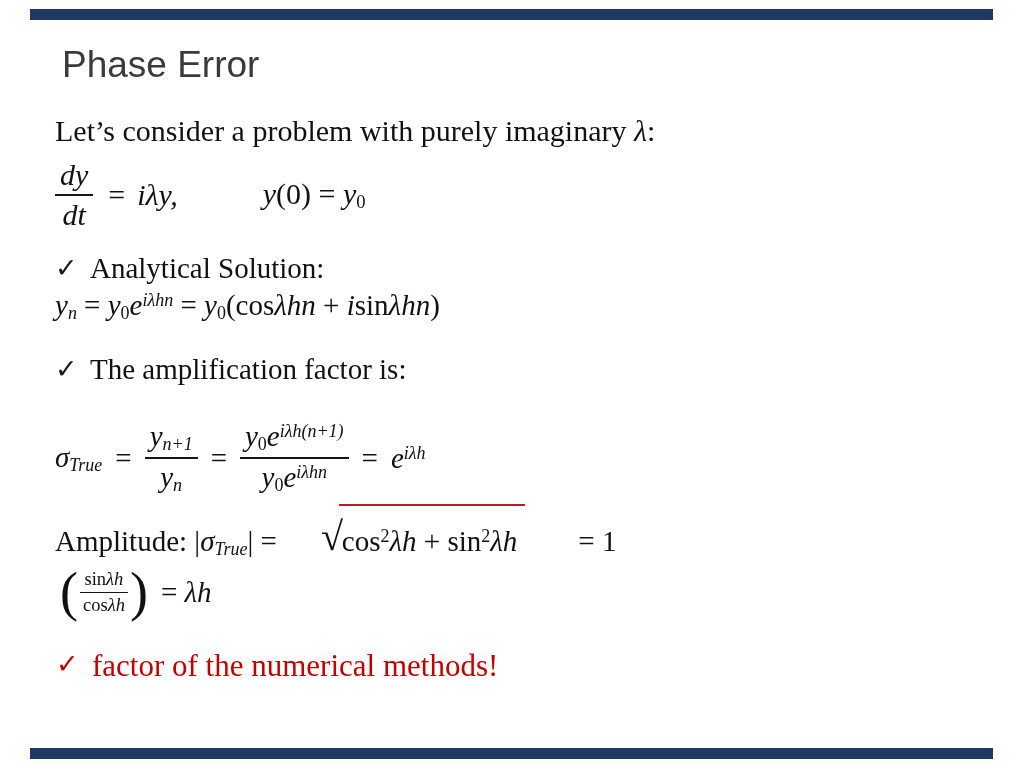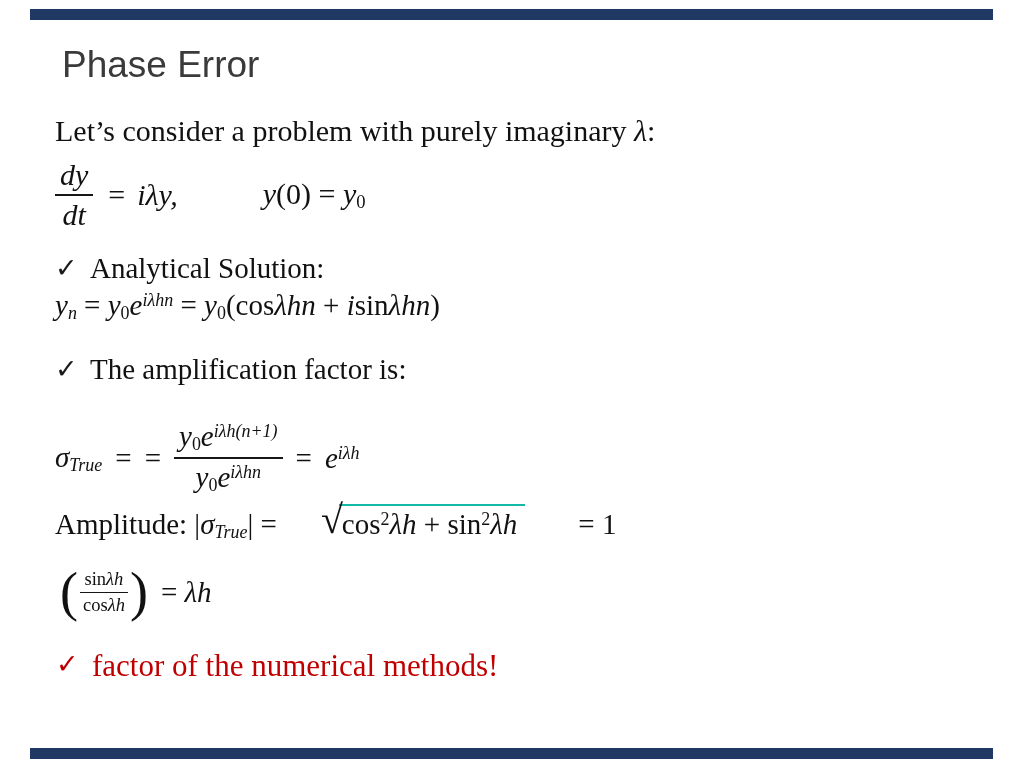--- a/index.html
+++ b/index.html
@@ -30,21 +30,21 @@
   .chk.red{left:56px;top:648px;color:var(--red,#c00000);}
   .heading{position:absolute;font-size:29px;color:#111;}
   .h1{left:90px;top:252px}
   .h2{left:90px;top:353px}
   .eqline{left:55px;top:289px;font-size:29px;}
   .amp-row{left:55px;top:412px;height:92px;font-size:29px;}
   .gap{margin-left:13px}
   .amplit-row{left:55px;top:504px;font-size:29px;display:flex;align-items:baseline;gap:40px;}
   .sqrt{display:inline-flex;align-items:baseline;margin-left:4px;}
   .radical{font-size:1.38em;line-height:0.8;margin-right:-4px;transform:translateY(-1px);}
-  .radicand{border-top:2px solid #14b8a6;padding:3px 8px 0 3px;line-height:1.1;text-align:center;}
+  .radicand{border-top:2px solid #b91c1c;padding:20px 8px 0 3px;line-height:1.1;text-align:center;}
   .phase-row{left:55px;top:563px;height:58px;font-size:29px;}
   .bigparen{font-size:54px;line-height:0;font-weight:400;}
   .lp{margin-left:5px}
   .rp{margin-right:0}
   .sfrac{display:inline-block;text-align:center;font-size:18.5px;margin:0 2px;}
   .sfrac .num{display:block;border-bottom:1.5px solid #161616;padding:0 3px 2px;}
   .sfrac .den{display:block;padding:2px 3px 0;}
   .concl{position:absolute;left:92px;top:645px;width:905px;font-size:31px;line-height:42px;
          color:var(--red,#c00000);}
 </style>
@@ -73,20 +73,24 @@
   <div class="heading h1">Analytical Solution:</div>
 
   <div class="line eqline"><span class="it">y</span><span class="sb it">n</span><span class="rm"> = </span><span class="it">y</span><span class="sb rm">0</span><span class="it">e</span><span class="sp it">iλhn</span><span class="rm"> = </span><span class="it">y</span><span class="sb rm">0</span><span class="rm">(</span><span class="rm">cos</span><span class="it">λhn</span><span class="rm"> + </span><span class="it">i</span><span class="rm">sin</span><span class="it">λhn</span><span class="rm">)</span></div>
 
   <span class="chk c2">✓</span>
   <div class="heading h2">The amplification factor is:</div>
 
   <div class="row amp-row">
     <span><span class="it">σ</span><span class="sb it">True</span></span>
     <span class="rm gap">=</span>
+    <span class="frac gap">
+      <span class="num"><span class="it">y</span><span class="sb it">n+1</span></span>
+      <span class="den"><span class="it">y</span><span class="sb it">n</span></span>
+    </span>
     <span class="rm gap">=</span>
     <span class="frac gap">
       <span class="num"><span class="it">y</span><span class="sb rm">0</span><span class="it">e</span><span class="sp it">iλh(n+1)</span></span>
       <span class="den"><span class="it">y</span><span class="sb rm">0</span><span class="it">e</span><span class="sp it">iλhn</span></span>
     </span>
     <span class="rm gap">=</span>
     <span class="gap"><span class="it">e</span><span class="sp it">iλh</span></span>
   </div>
 
   <div class="row amplit-row">

